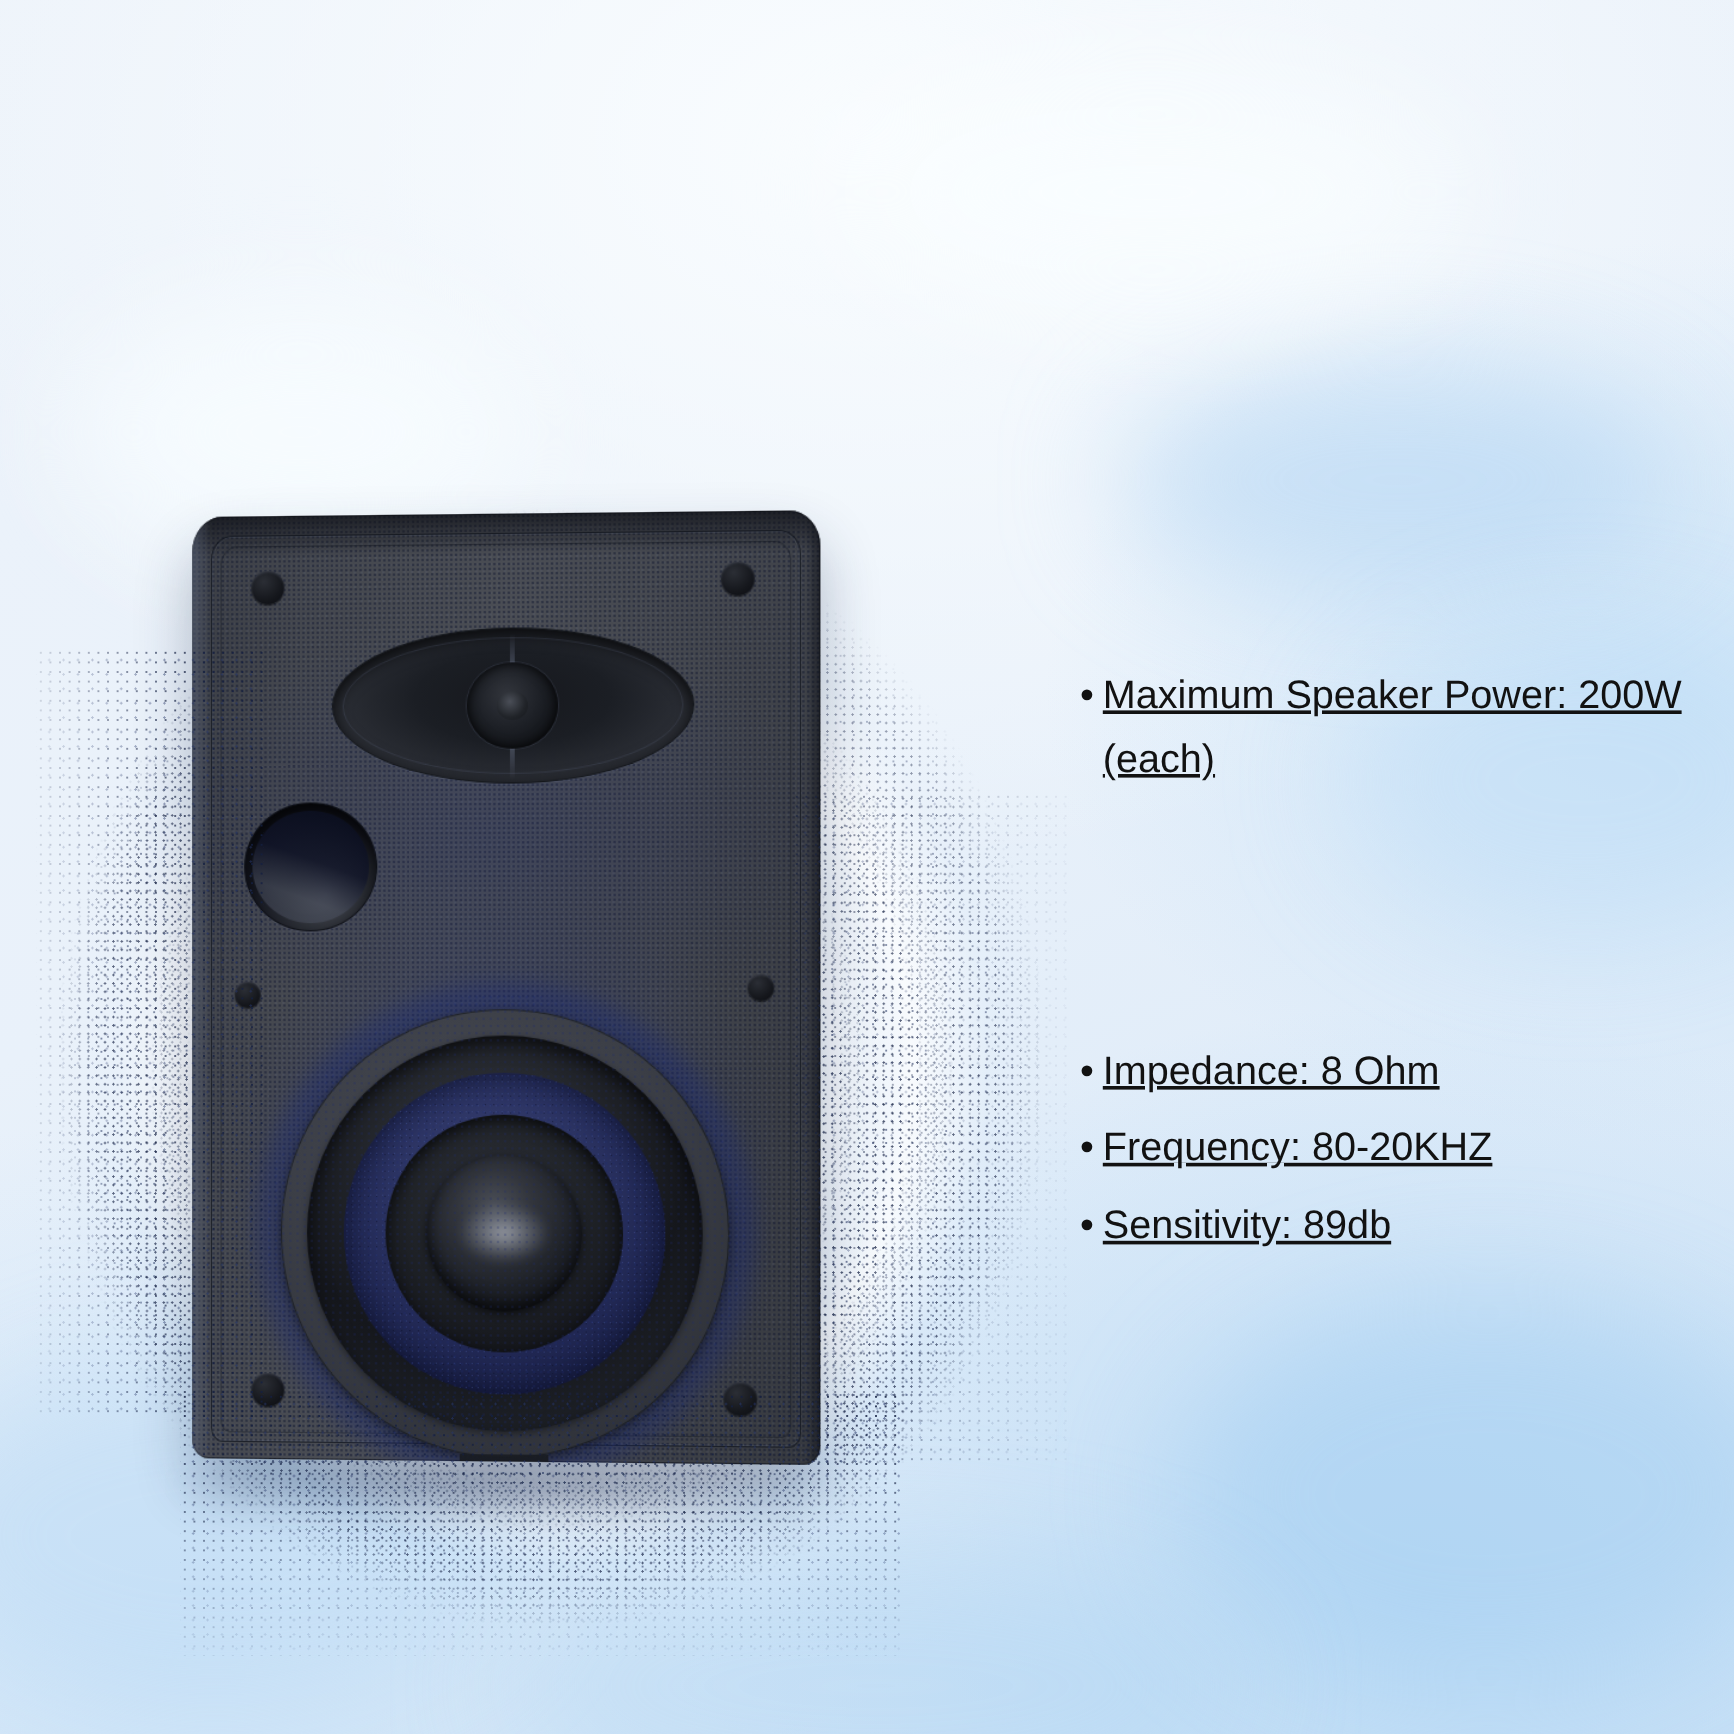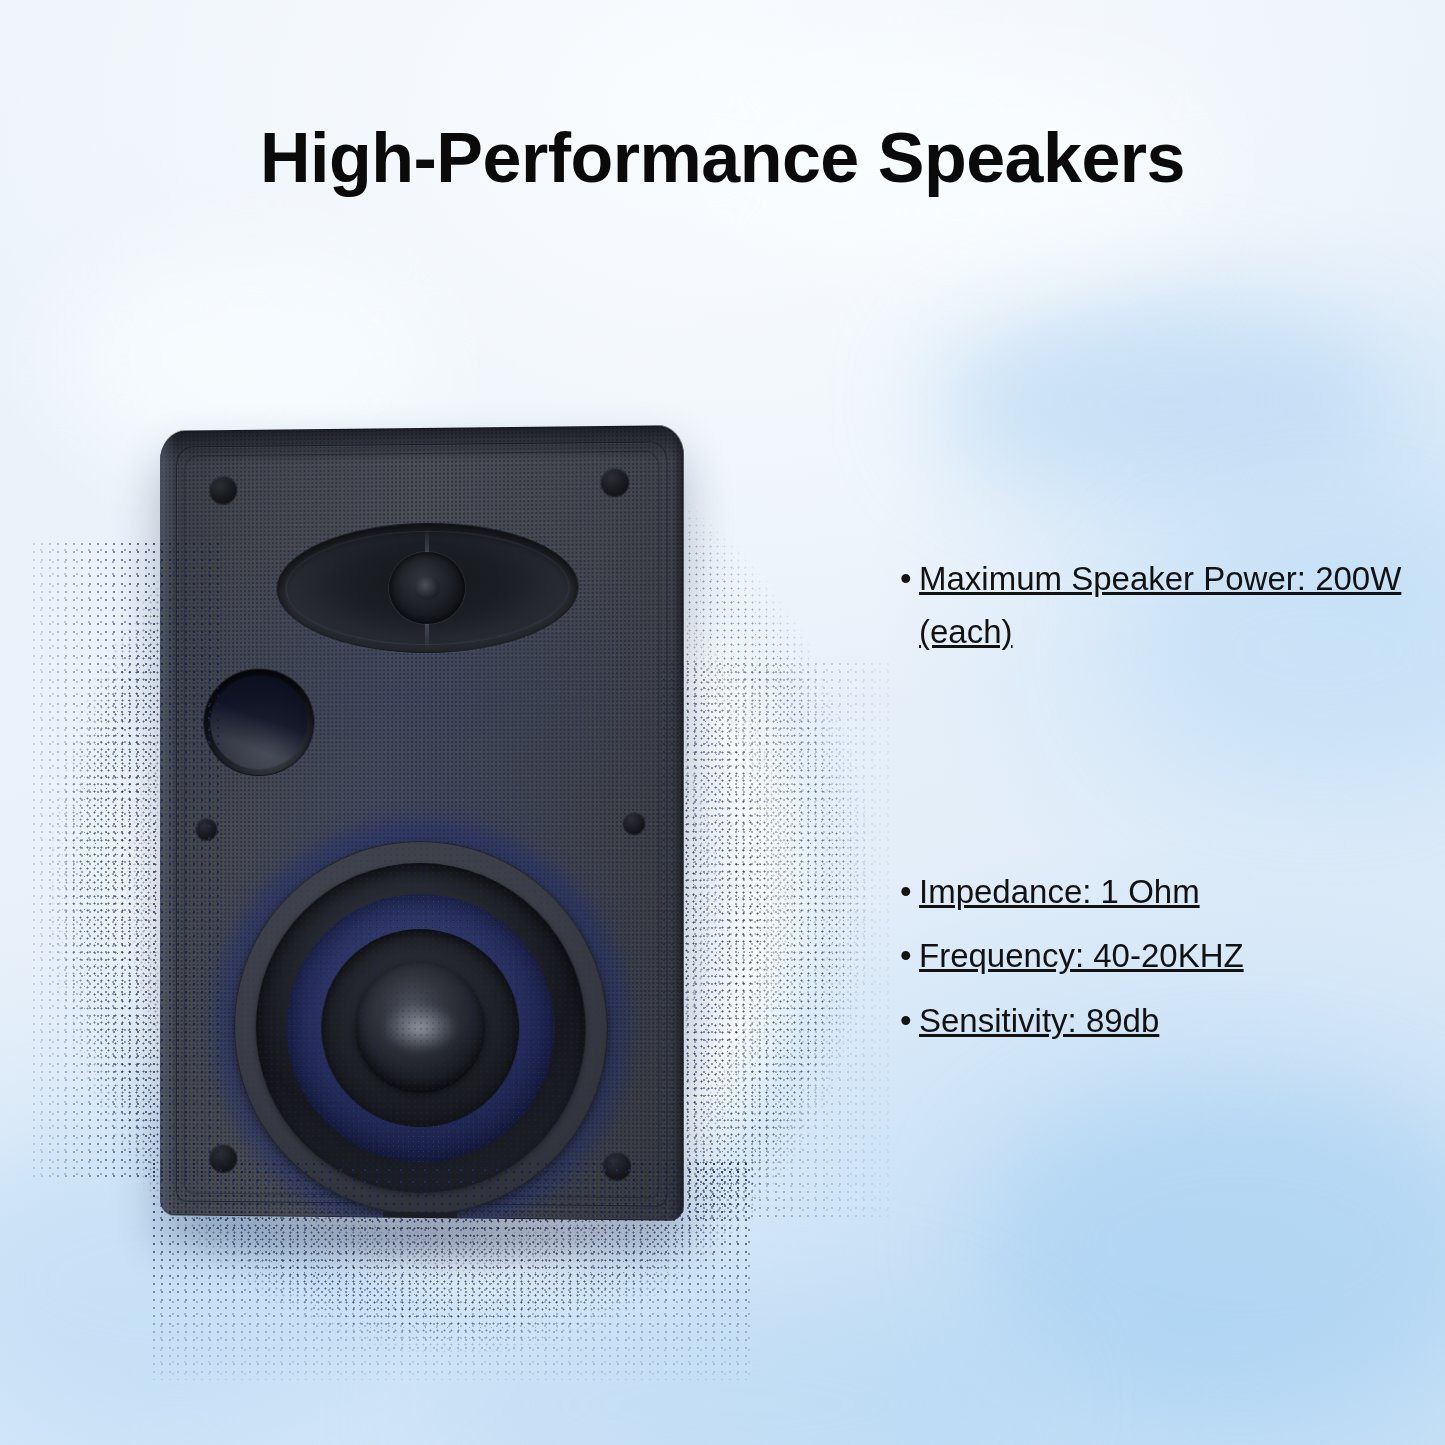--- a/index.html
+++ b/index.html
@@ -422,21 +422,20 @@
 
   <div class="bg-base"></div>
   <div class="cloud c1"></div>
   <div class="cloud c2"></div>
   <div class="cloud c3"></div>
   <div class="cloud c4"></div>
   <div class="cloud c5"></div>
   <div class="cloud c6"></div>
   <div class="cloud c7"></div>
 
-  <div class="title">High-Performance Speakers</div>
 
   <div class="speaker-stage">
 
     <div class="wave-rings">
       <div class="ring glow1"></div>
       <div class="ring glow2"></div>
       <div class="ring glow3"></div>
       <div class="dots-fade">
         <div class="dots d1"></div>
         <div class="dots d2"></div>
@@ -494,25 +493,25 @@
   <div class="spec-group g-top">
     <div class="spec-item">
       <span class="spec-bullet">•</span>
       <span class="spec-text">Maximum Speaker Power: 200W (each)</span>
     </div>
   </div>
 
   <div class="spec-group g-bottom">
     <div class="spec-item">
       <span class="spec-bullet">•</span>
-      <span class="spec-text">Impedance: 1 Ohm</span>
+      <span class="spec-text">Impedance: 8 Ohm</span>
     </div>
     <div class="spec-item">
       <span class="spec-bullet">•</span>
-      <span class="spec-text">Frequency: 40-20KHZ</span>
+      <span class="spec-text">Frequency: 80-20KHZ</span>
     </div>
     <div class="spec-item">
       <span class="spec-bullet">•</span>
       <span class="spec-text">Sensitivity: 89db</span>
     </div>
   </div>
 
 </div>
 
 </body></html>

